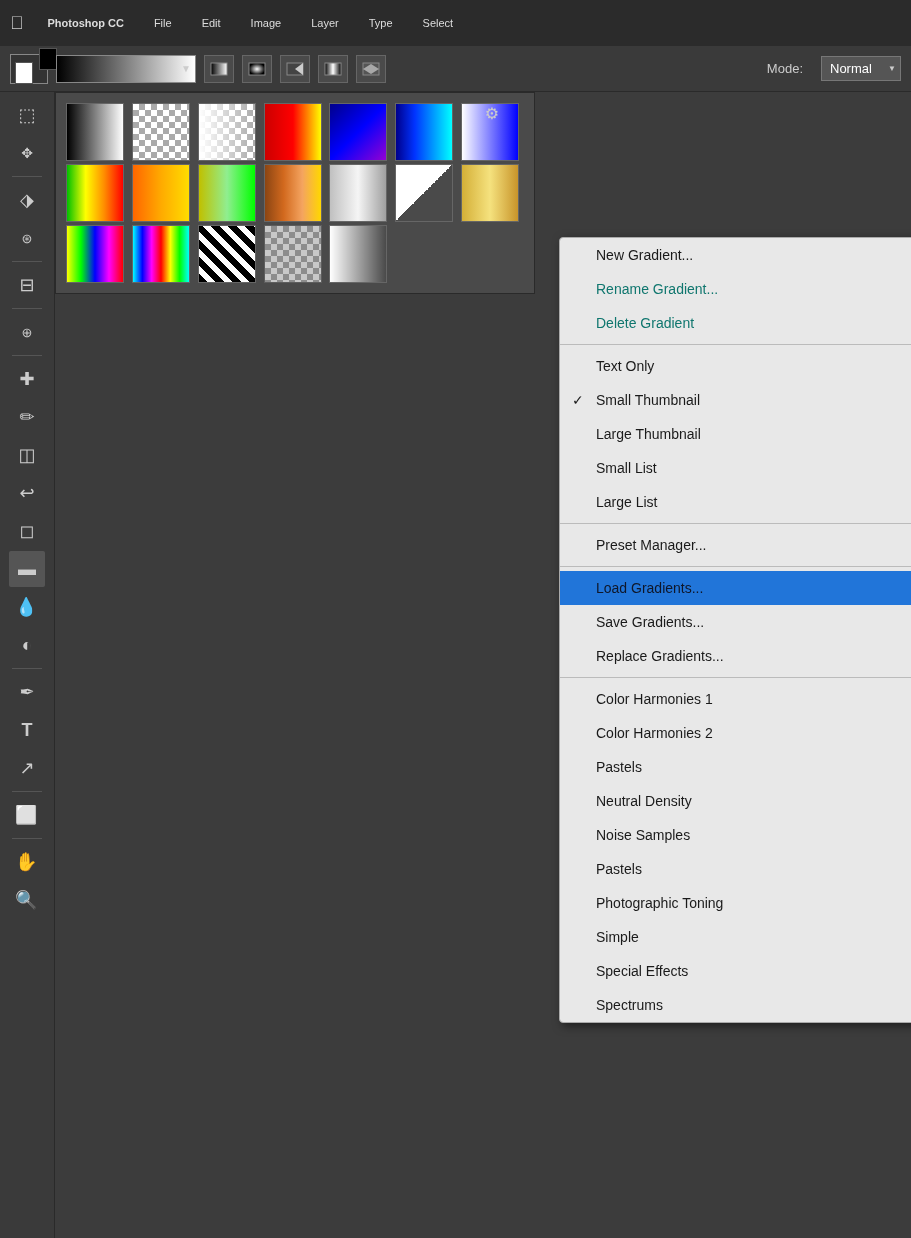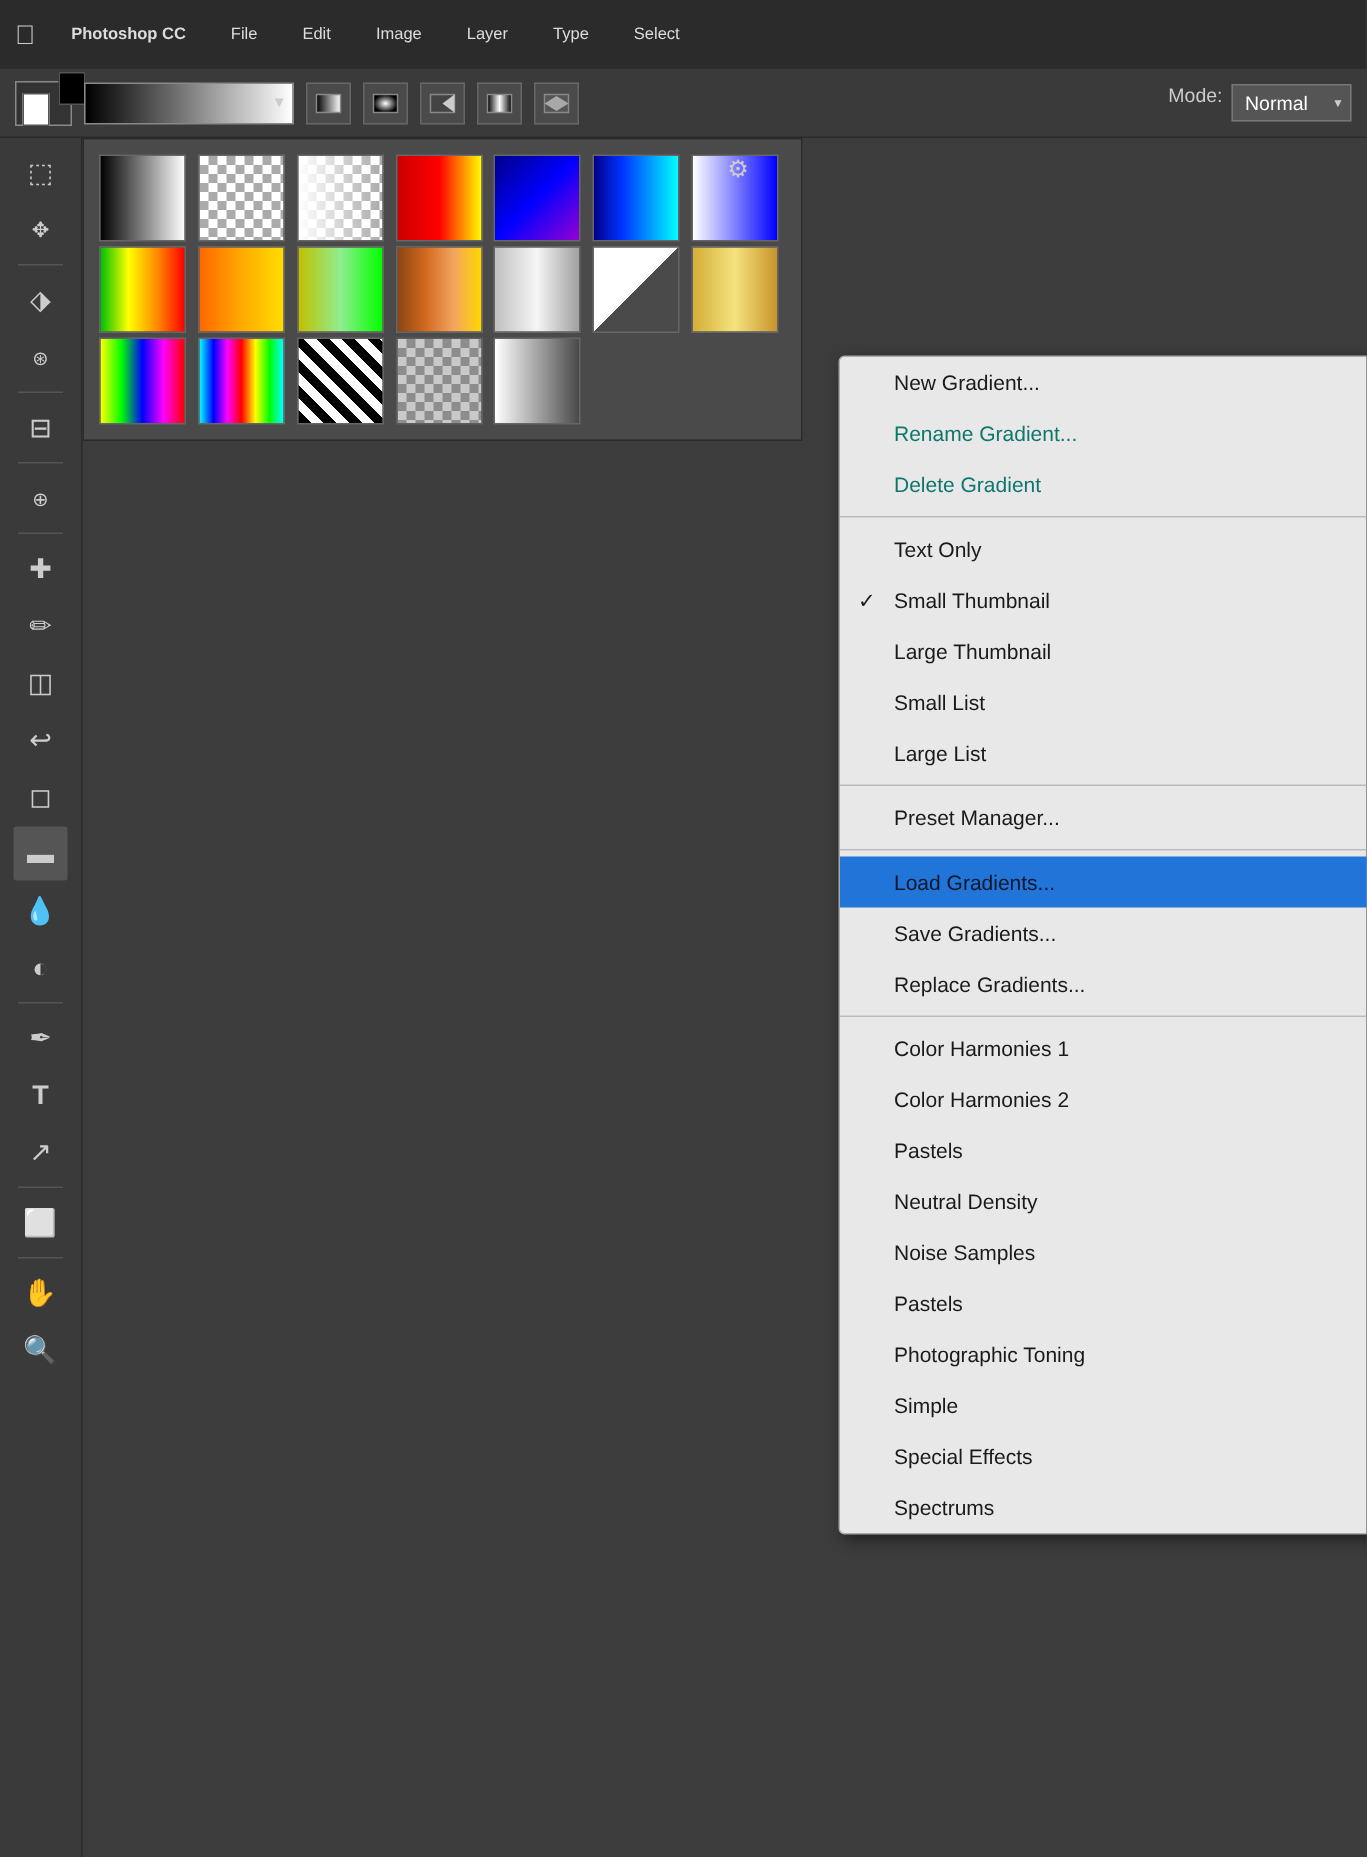--- a/index.html
+++ b/index.html
@@ -86,22 +86,22 @@
       border: 1px solid #666;
       display: flex;
       align-items: center;
       justify-content: center;
       cursor: pointer;
       color: #ccc;
     }
     .mode-section {
       margin-left: auto;
       display: flex;
-      align-items: flex-start;
-      gap: 6px;
+      align-items: center;
+      gap: 18px;
       color: #ccc;
       font-size: 13px;
     }
     .mode-dropdown {
       background: #555;
       border: 1px solid #777;
       color: #ffffff;
       padding: 4px 20px 4px 8px;
       font-size: 13px;
       appearance: none;

